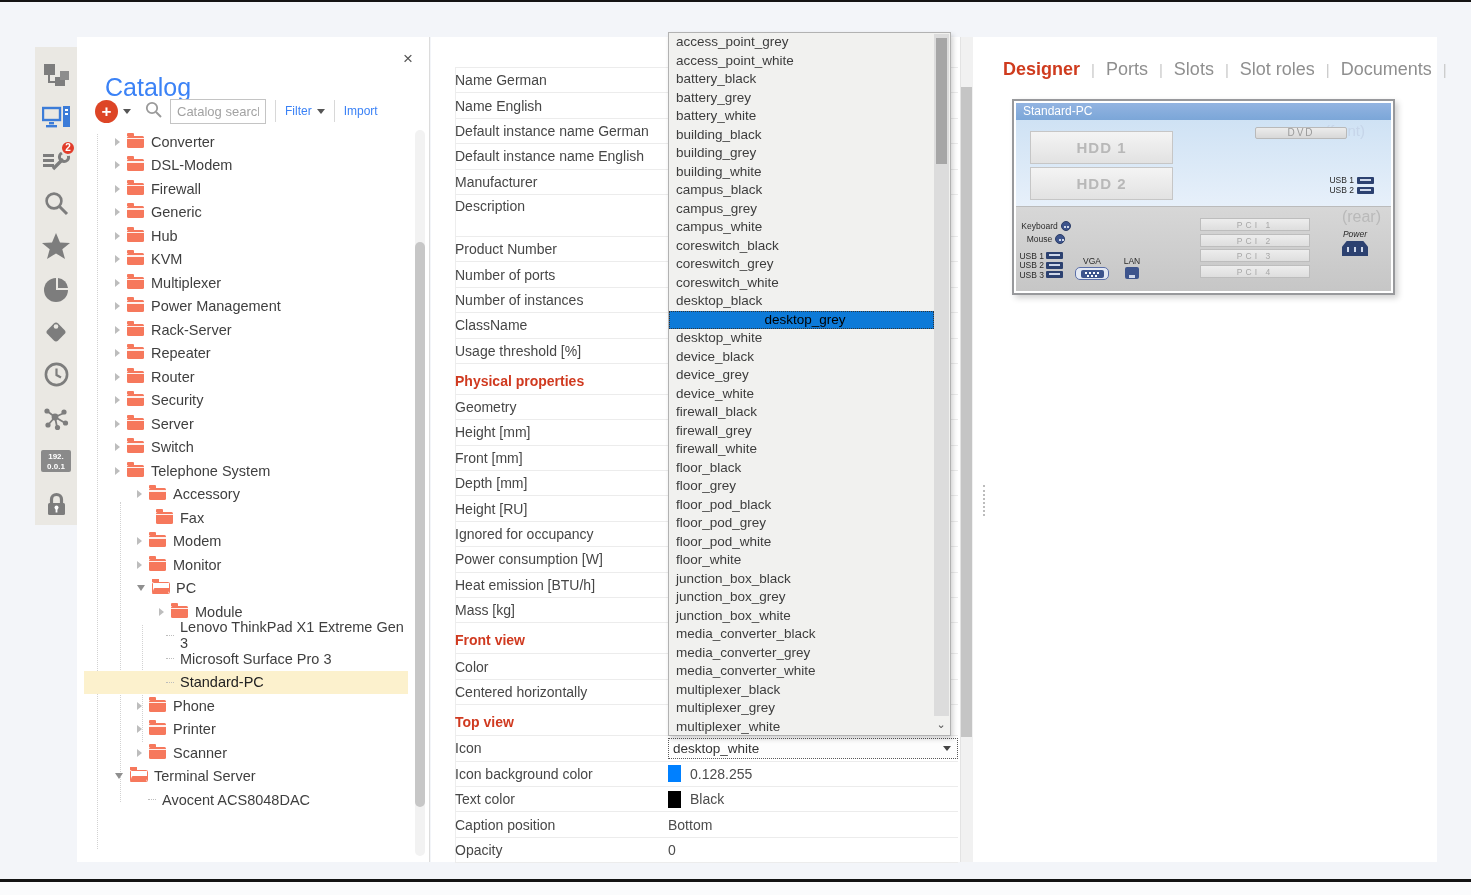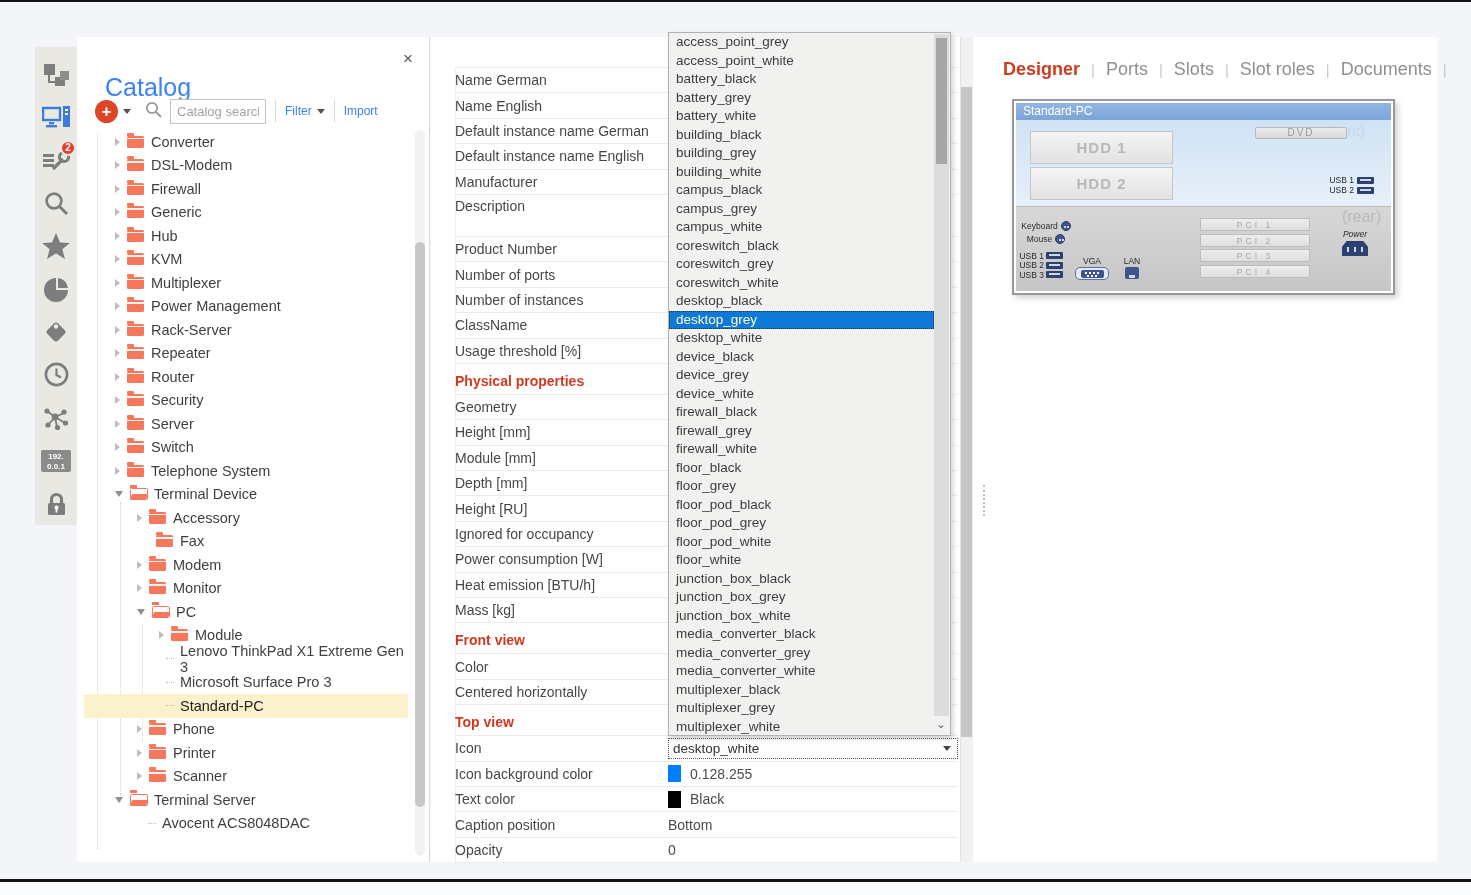--- a/index.html
+++ b/index.html
@@ -62,21 +62,21 @@
   .swatch{width:13px;height:17px;margin-right:9px;flex:0 0 13px;}
   .combo{flex:1;height:21px;border:1px dotted #5a5a5a;background:#fdfdfd;display:flex;align-items:center;font-size:13.5px;color:#333;padding:0 6px 0 4px;justify-content:space-between;}
   .combo .carr{width:0;height:0;border-left:4.5px solid transparent;border-right:4.5px solid transparent;border-top:5px solid #444;}
   .props-sb{position:absolute;left:960px;top:35px;width:13px;height:825px;background:#f1f1f1;border-left:1px solid #e3e3e3;}
   .props-sb-thumb{position:absolute;left:961px;top:85px;width:11px;height:650px;background:#c5c5c5;}
   .splitter{position:absolute;left:983px;top:483px;width:2px;height:31px;border-left:2px dotted #bcbcbc;}
 
   
   .ddl{position:absolute;left:668px;top:30px;width:283px;height:704px;background:#f1f1ef;border:1px solid #b2b2b2;z-index:5;box-shadow:2px 3px 5px rgba(0,0,0,.18);list-style:none;}
   .ddi{height:18.5px;line-height:18.5px;padding-left:7px;font-size:13.5px;color:#3d3d3d;width:265px;white-space:nowrap;overflow:hidden;}
-  .ddi.sel{background:#0d7ad8;color:#fef9c3;outline:1px dotted #333;outline-offset:-1px;}
+  .ddi.sel{background:#0d7ad8;color:#000000;outline:1px dotted #333;outline-offset:-1px;text-align:center;}
   .ddl-track{position:absolute;right:1px;top:1px;width:15px;height:682px;background:#dcdcdc;}
   .ddl-thumb{position:absolute;right:3px;top:5px;width:11px;height:126px;background:#a6a6a6;}
   .ddl-chev{position:absolute;right:3px;bottom:4px;width:12px;text-align:center;font-size:11px;color:#555;}
 
   
   .designer{position:absolute;left:985px;top:35px;width:452px;height:825px;background:#fff;}
   .tabs{position:absolute;left:18px;top:22px;display:flex;align-items:center;font-size:18px;white-space:nowrap;}
   .tab{color:#8f8f8f;} .tab.active{color:#cf3b1e;font-weight:bold;}
   .tsep{color:#c9c9c9;margin:0 11px;font-size:15px;}
 
@@ -296,25 +296,20 @@
       <div class="trow l1">
           <span class="exp c"></span>
           <span class="fld"></span>
           <span>Switch</span>
         </div>
       <div class="trow l1">
           <span class="exp c"></span>
           <span class="fld"></span>
           <span>Telephone System</span>
         </div>
-      <div class="trow l1">
-          <span class="exp e"></span>
-          <span class="fldo"></span>
-          <span>Terminal Device</span>
-        </div>
       <div class="trow l2">
           <span class="exp c"></span>
           <span class="fld"></span>
           <span>Accessory</span>
         </div>
       <div class="trow l2">
           <span class="exp ph"></span>
           <span class="fld"></span>
           <span>Fax</span>
         </div>
@@ -430,21 +425,21 @@
     <div class="psec">Physical properties</div>
     <div class="prow">
         <div class="plabel">Geometry</div>
         <div class="pvalue"></div>
       </div>
     <div class="prow">
         <div class="plabel">Height [mm]</div>
         <div class="pvalue"></div>
       </div>
     <div class="prow">
-        <div class="plabel">Module [mm]</div>
+        <div class="plabel">Front [mm]</div>
         <div class="pvalue"></div>
       </div>
     <div class="prow">
         <div class="plabel">Depth [mm]</div>
         <div class="pvalue"></div>
       </div>
     <div class="prow">
         <div class="plabel">Height [RU]</div>
         <div class="pvalue"></div>
       </div>

